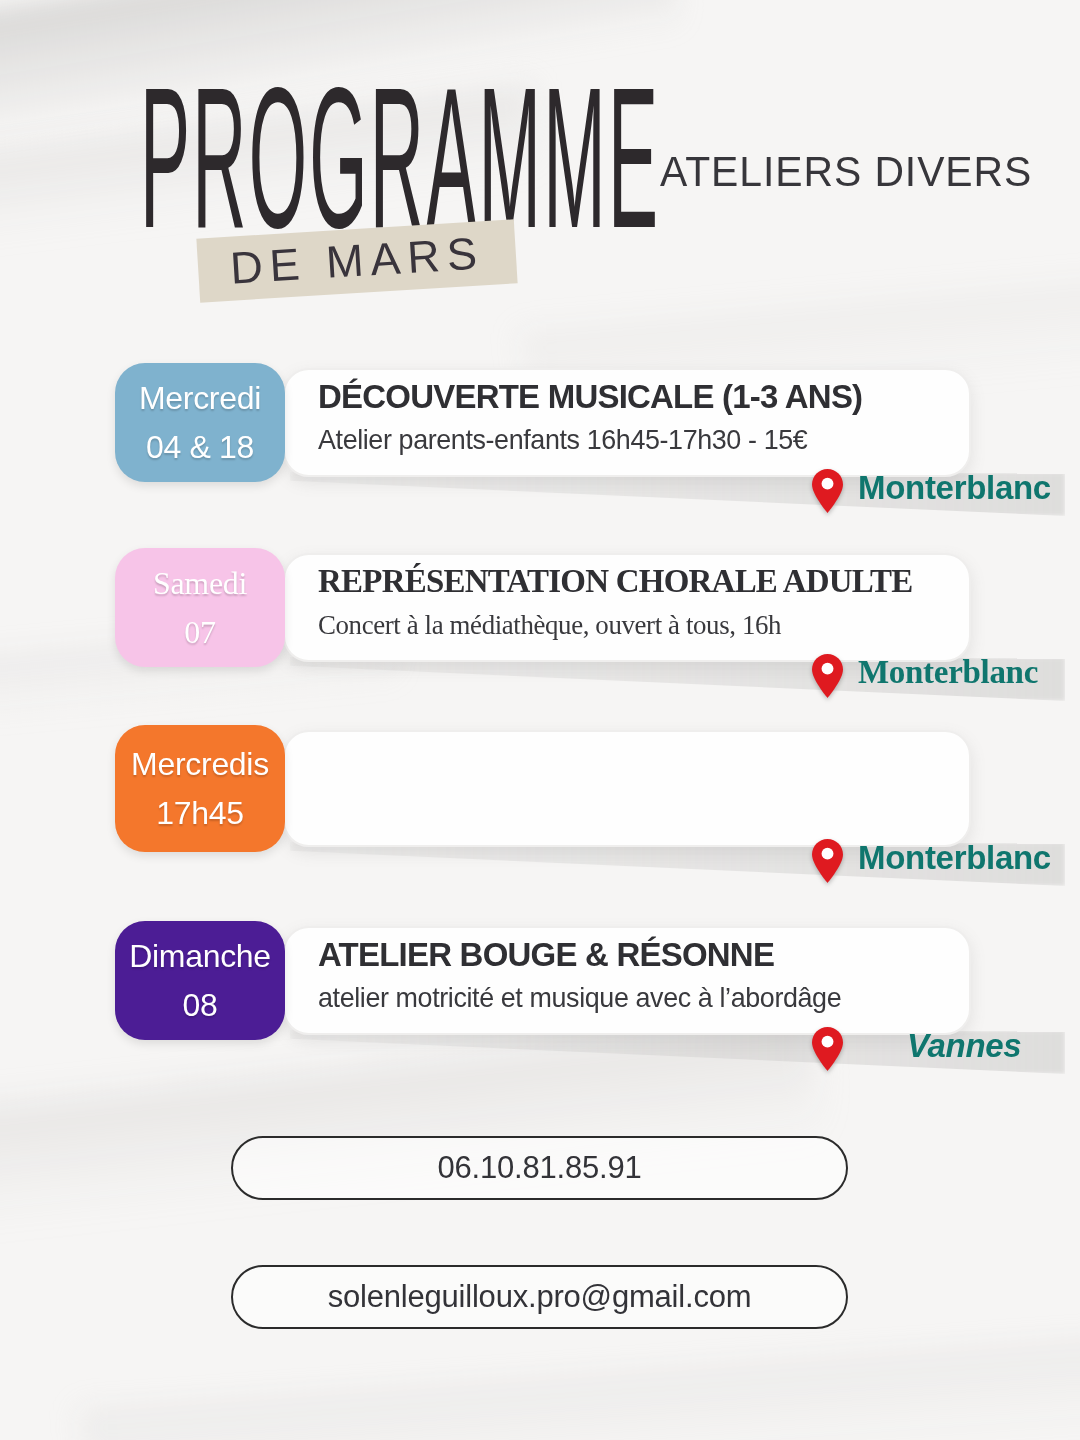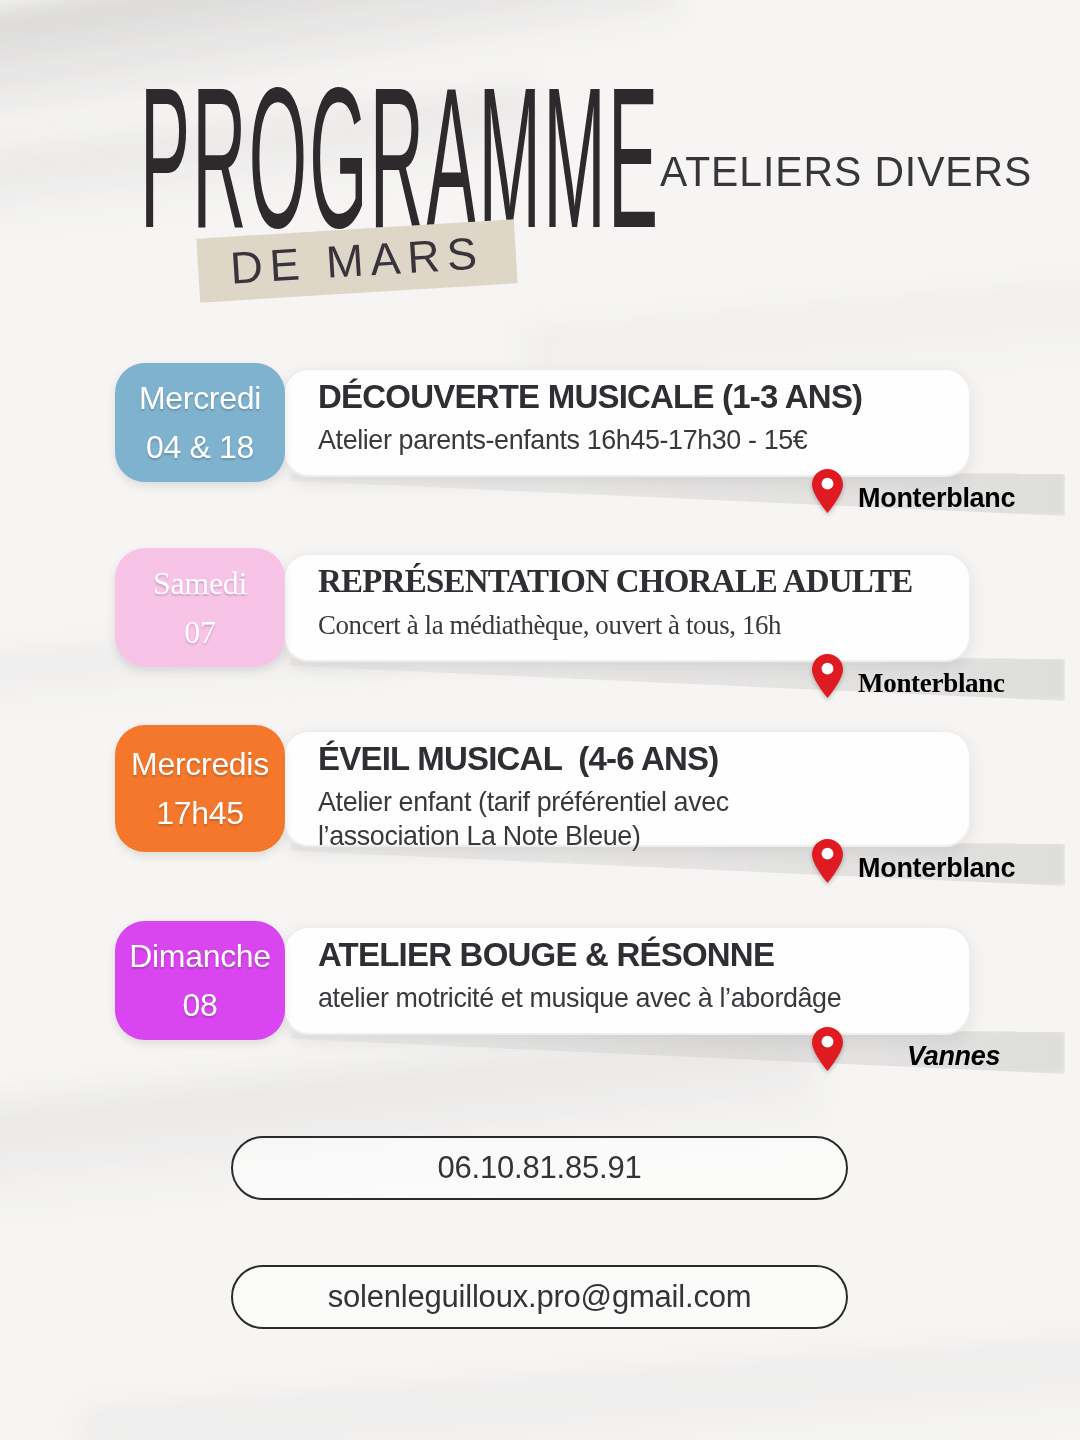--- a/index.html
+++ b/index.html
@@ -104,22 +104,22 @@
     transform:scaleX(0.96); transform-origin:left top;
   }
   .loc {
     position:absolute; left:697px; top:calc(100% - 13px); z-index:5;
     display:flex; align-items:flex-start; gap:15px;
   }
   .e4 .loc { gap:64px;font-style:italic; }
   .pin svg { width:31px; height:44px; display:block;
              filter:drop-shadow(0 2px 2px rgba(0,0,0,0.25)); }
   .loc-label {
-    font-size:27px; font-weight:700; color:#000000; letter-spacing:-0.3px;
-    margin-top:14px; white-space:nowrap;
+    font-size:33px; font-weight:700; color:#0f766e; letter-spacing:-0.3px;
+    margin-top:0; white-space:nowrap;
   }
 
   
   .contact {
     position:absolute; left:231px; width:613px; height:60px; z-index:2;
     border:2.5px solid #2b2b2b; border-radius:32px;
     background:rgba(255,255,255,0.55);
     display:flex; align-items:center; justify-content:center;
     font-size:31px; color:#333338; letter-spacing:-0.2px;
   }
@@ -189,40 +189,35 @@
     </div>
   </section>
 
   <section class="event e3">
     <div class="wedge"></div>
     <div class="card"></div>
     <div class="badge" style="background-color: rgb(244, 119, 44);">
       <div class="badge-line">Mercredis</div>
       <div class="badge-line">17h45</div>
     </div>
-    <div class="text">
-      <div class="card-title">ÉVEIL MUSICAL  (4-6 ANS)</div>
-      <div class="card-desc">Atelier enfant (tarif préférentiel avec
-l’association La Note Bleue)</div>
-    </div>
     <div class="loc">
       <span class="pin" style="color: rgb(223, 26, 32);">
         <svg viewBox="0 0 24 34" xmlns="http://www.w3.org/2000/svg">
           <path fill="currentColor" d="M12 0C5.37 0 0 5.37 0 12c0 8 12 22 12 22s12-14 12-22C24 5.37 18.63 0 12 0z"></path>
           <circle cx="12" cy="11.3" r="4.6" fill="#ffffff"></circle>
         </svg>
       </span>
       <span class="loc-label">Monterblanc</span>
     </div>
   </section>
 
   <section class="event e4">
     <div class="wedge"></div>
     <div class="card"></div>
-    <div class="badge" style="background-color: #d946ef;">
+    <div class="badge" style="background-color: #4c1d95;">
       <div class="badge-line">Dimanche</div>
       <div class="badge-line">08</div>
     </div>
     <div class="text">
       <div class="card-title">ATELIER BOUGE &amp; RÉSONNE</div>
       <div class="card-desc">atelier motricité et musique avec à l’abordâge</div>
     </div>
     <div class="loc">
       <span class="pin" style="color: rgb(223, 26, 32);">
         <svg viewBox="0 0 24 34" xmlns="http://www.w3.org/2000/svg">

